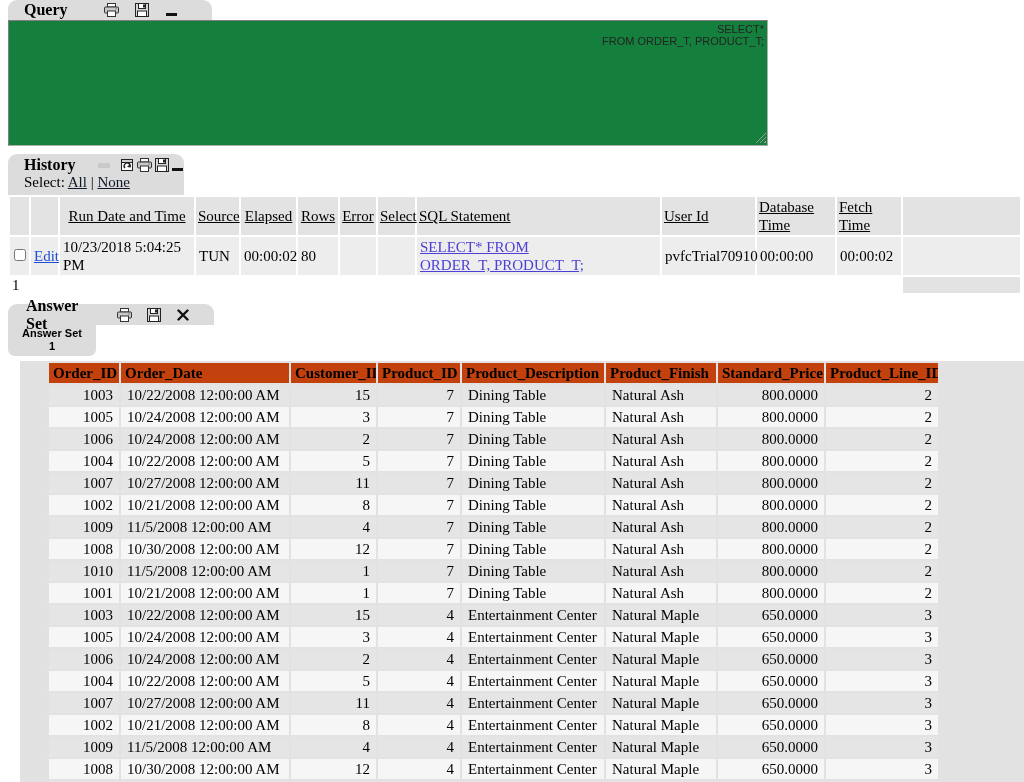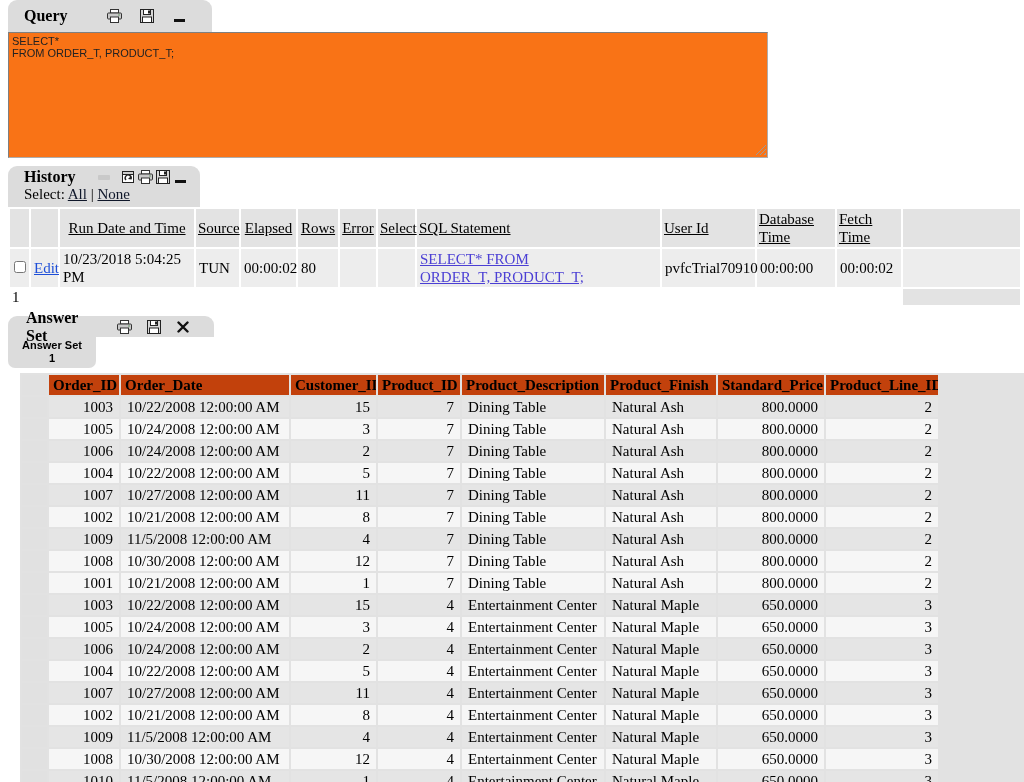--- a/index.html
+++ b/index.html
@@ -7,36 +7,36 @@
               font-family:"Liberation Serif", serif; color:#000; }
 
   
   .tab { background:#dcdcdc; border-radius:9px 9px 0 0; margin-left:8px; }
   .panel-title { font-weight:bold; font-size:16px; }
   .icon-btn { display:inline-flex; align-items:center; justify-content:center;
               width:16px; height:15px; cursor:pointer; }
   .minbar { display:inline-block; width:11px; height:3px; background:#111; margin-top:8px; }
   .dashbar { display:inline-block; width:12px; height:5px; background:#c9c9c9; border-radius:1px; }
 
-  .query-tab { width:204px; height:32px; display:flex; align-items:center; padding:0 10px 0 16px;justify-content:space-between; }
+  .query-tab { width:204px; height:20px; display:flex; align-items:center; padding:0 10px 0 16px; }
   .query-tab .panel-title { margin-right:36px; }
   .query-tab .icon-btn { margin-right:14px; }
 
   .query-editor-wrap { position:relative; margin-left:8px; width:760px; }
   textarea.sql-input { width:760px; height:126px; resize:none; display:block;
       border:1px solid; border-color:#7f7f7f #adadad #adadad #7f7f7f;
       font-family:"Liberation Sans", sans-serif; font-size:11px; padding:2px 3px;
-      color:#222; background:#f97316; outline:none; overflow:auto; }
+      color:#222; background:#15803d; outline:none; overflow:auto;text-align:right; }
   .resize-handle { position:absolute; right:2px; bottom:3px; width:11px; height:11px;
       background:repeating-linear-gradient(135deg, transparent 0 2px, #9a9a9a 2px 3px);
       clip-path:polygon(100% 0, 100% 100%, 0 100%); pointer-events:none; }
 
   
   .history-panel { margin-top:8px; }
-  .history-tab { width:192px; padding:2px 10px 3px 16px; }
+  .history-tab { width:176px; padding:2px 10px 3px 16px; }
   .history-tab-row1 { display:flex; align-items:center; height:18px; }
   .history-tab-row1 .panel-title { margin-right:22px; }
   .history-tab-row1 .icon-btn { margin-right:3px; }
   .history-tab-row1 .icon-dash { margin-right:10px; }
   .history-select { font-size:15px; height:18px; }
   .history-select a { color:#0f172a; text-decoration:underline; cursor:pointer; }
 
   table.history-table { border-collapse:separate; border-spacing:2px; table-layout:fixed;
       margin-left:8px; width:1014px; font-size:15px; }
   .history-table th { background:#e3e3e3; font-weight:normal; text-align:center;
@@ -341,20 +341,31 @@
             <td class="rowhead"></td>
             <td class="c0">1008</td>
             <td class="c1">10/30/2008 12:00:00 AM</td>
             <td class="c2">12</td>
             <td class="c3">7</td>
             <td class="c4">Dining Table</td>
             <td class="c5">Natural Ash</td>
             <td class="c6">800.0000</td>
             <td class="c7">2</td>
           </tr>
+          <tr class="odd">
+            <td class="rowhead"></td>
+            <td class="c0">1010</td>
+            <td class="c1">11/5/2008 12:00:00 AM</td>
+            <td class="c2">1</td>
+            <td class="c3">7</td>
+            <td class="c4">Dining Table</td>
+            <td class="c5">Natural Ash</td>
+            <td class="c6">800.0000</td>
+            <td class="c7">2</td>
+          </tr>
           <tr class="even">
             <td class="rowhead"></td>
             <td class="c0">1001</td>
             <td class="c1">10/21/2008 12:00:00 AM</td>
             <td class="c2">1</td>
             <td class="c3">7</td>
             <td class="c4">Dining Table</td>
             <td class="c5">Natural Ash</td>
             <td class="c6">800.0000</td>
             <td class="c7">2</td>

